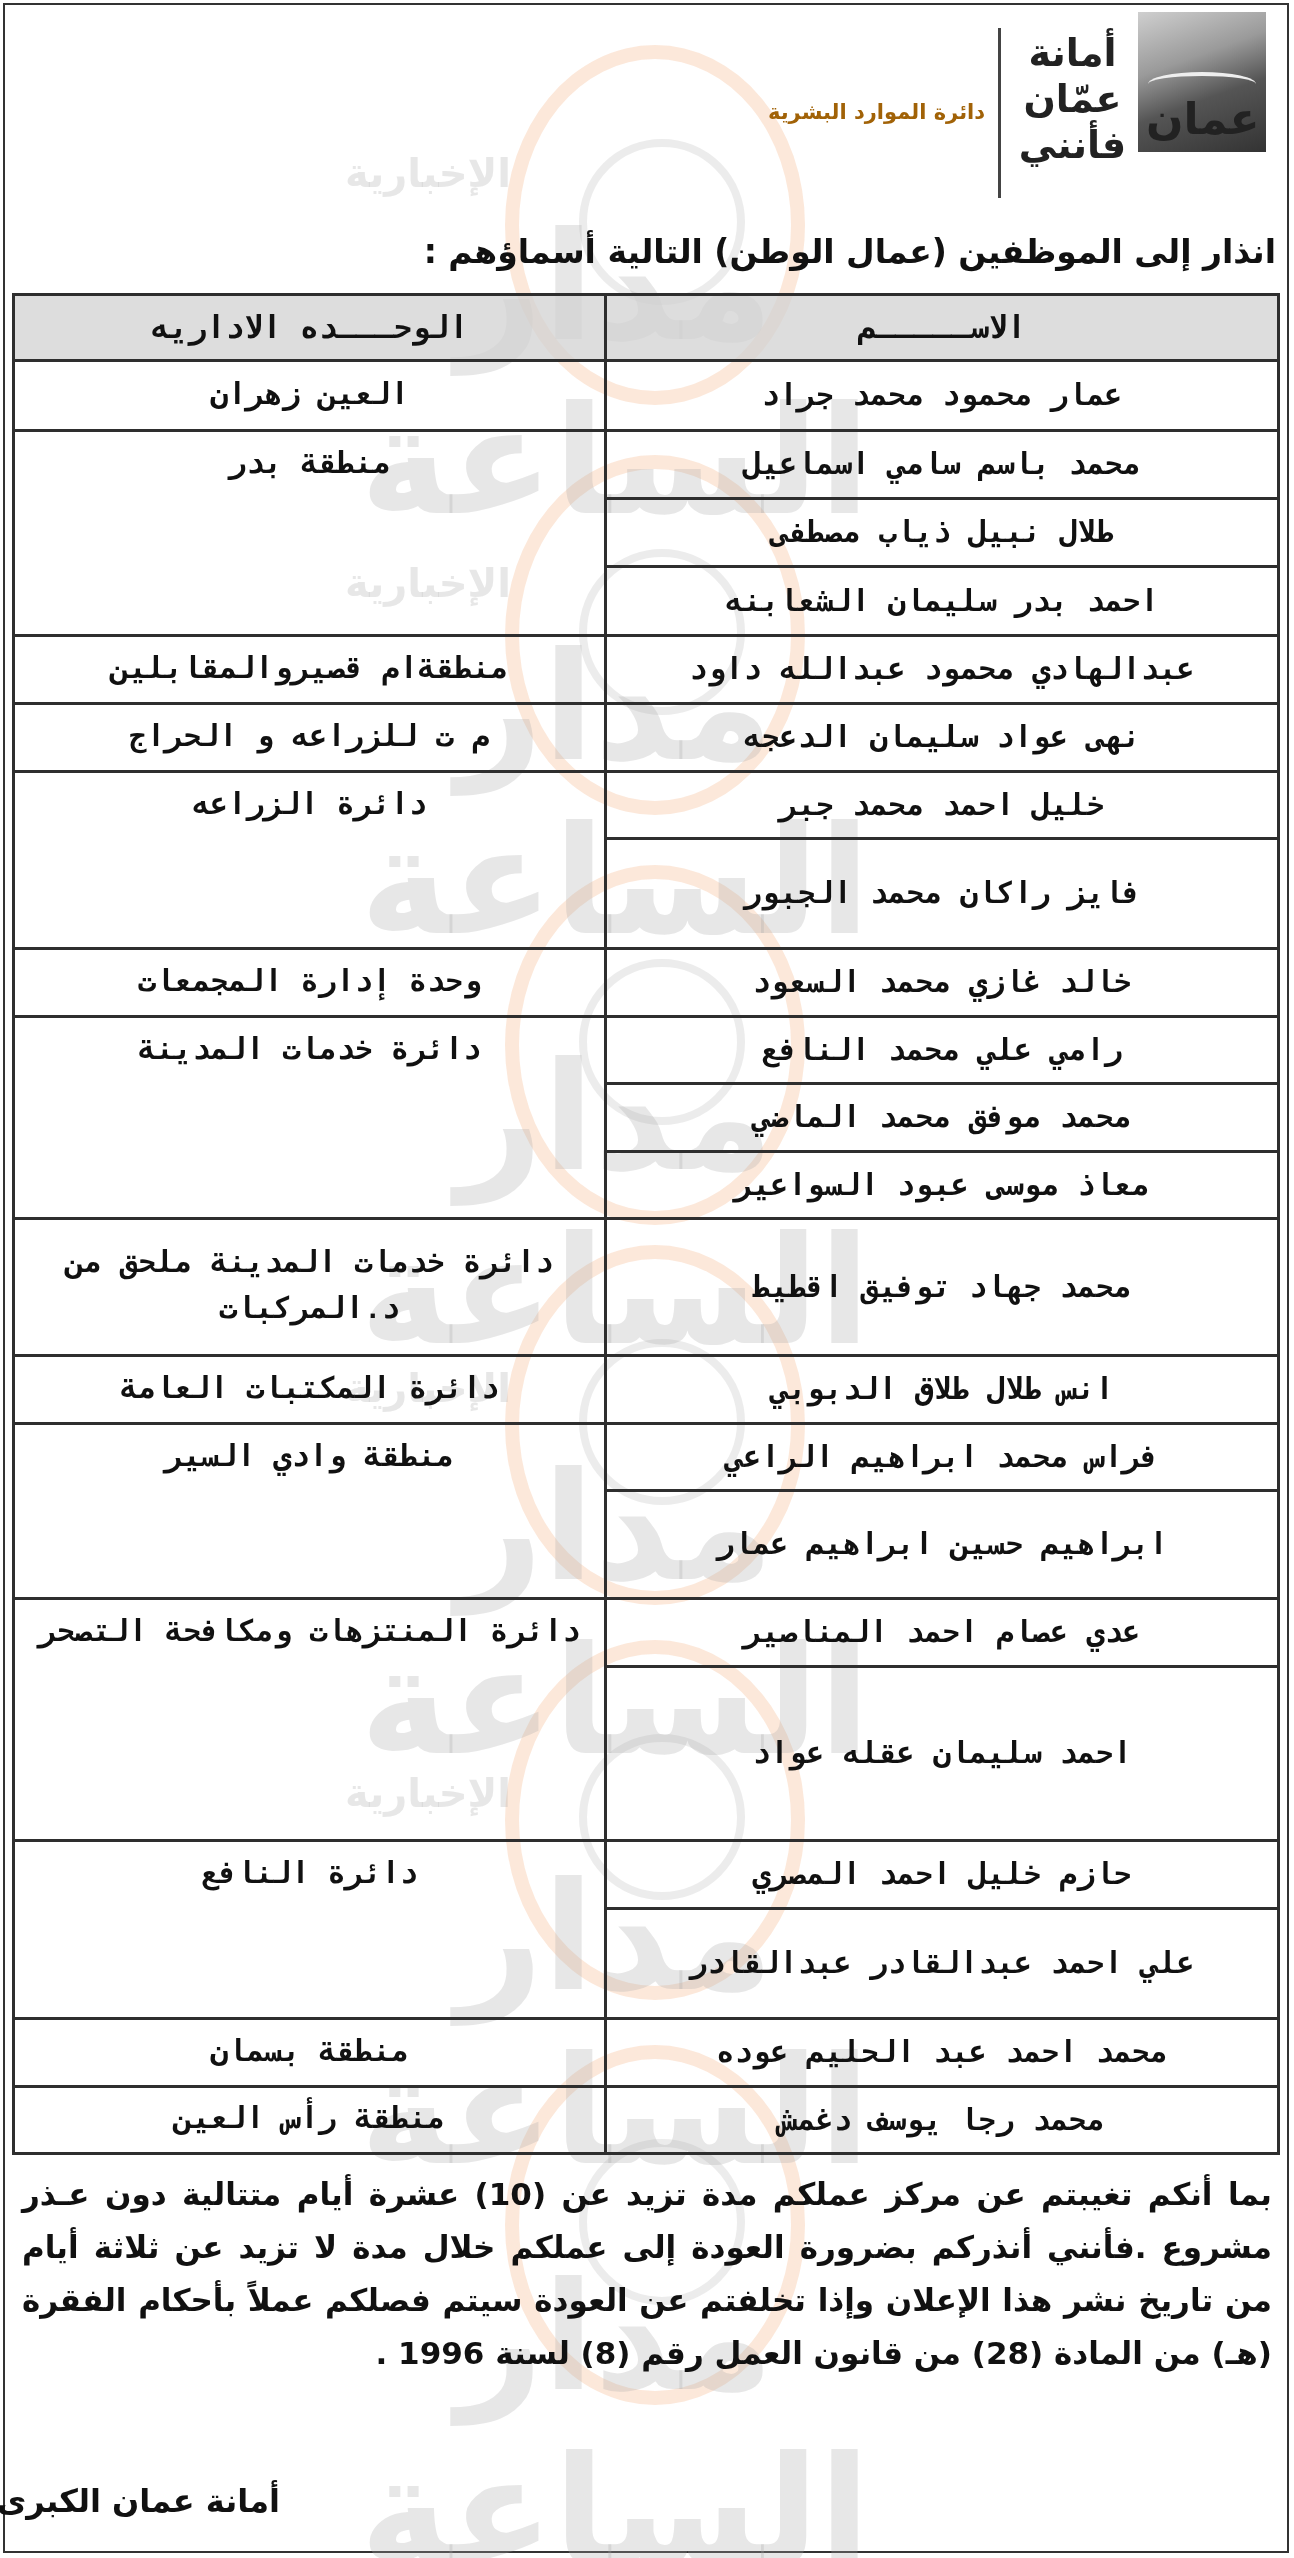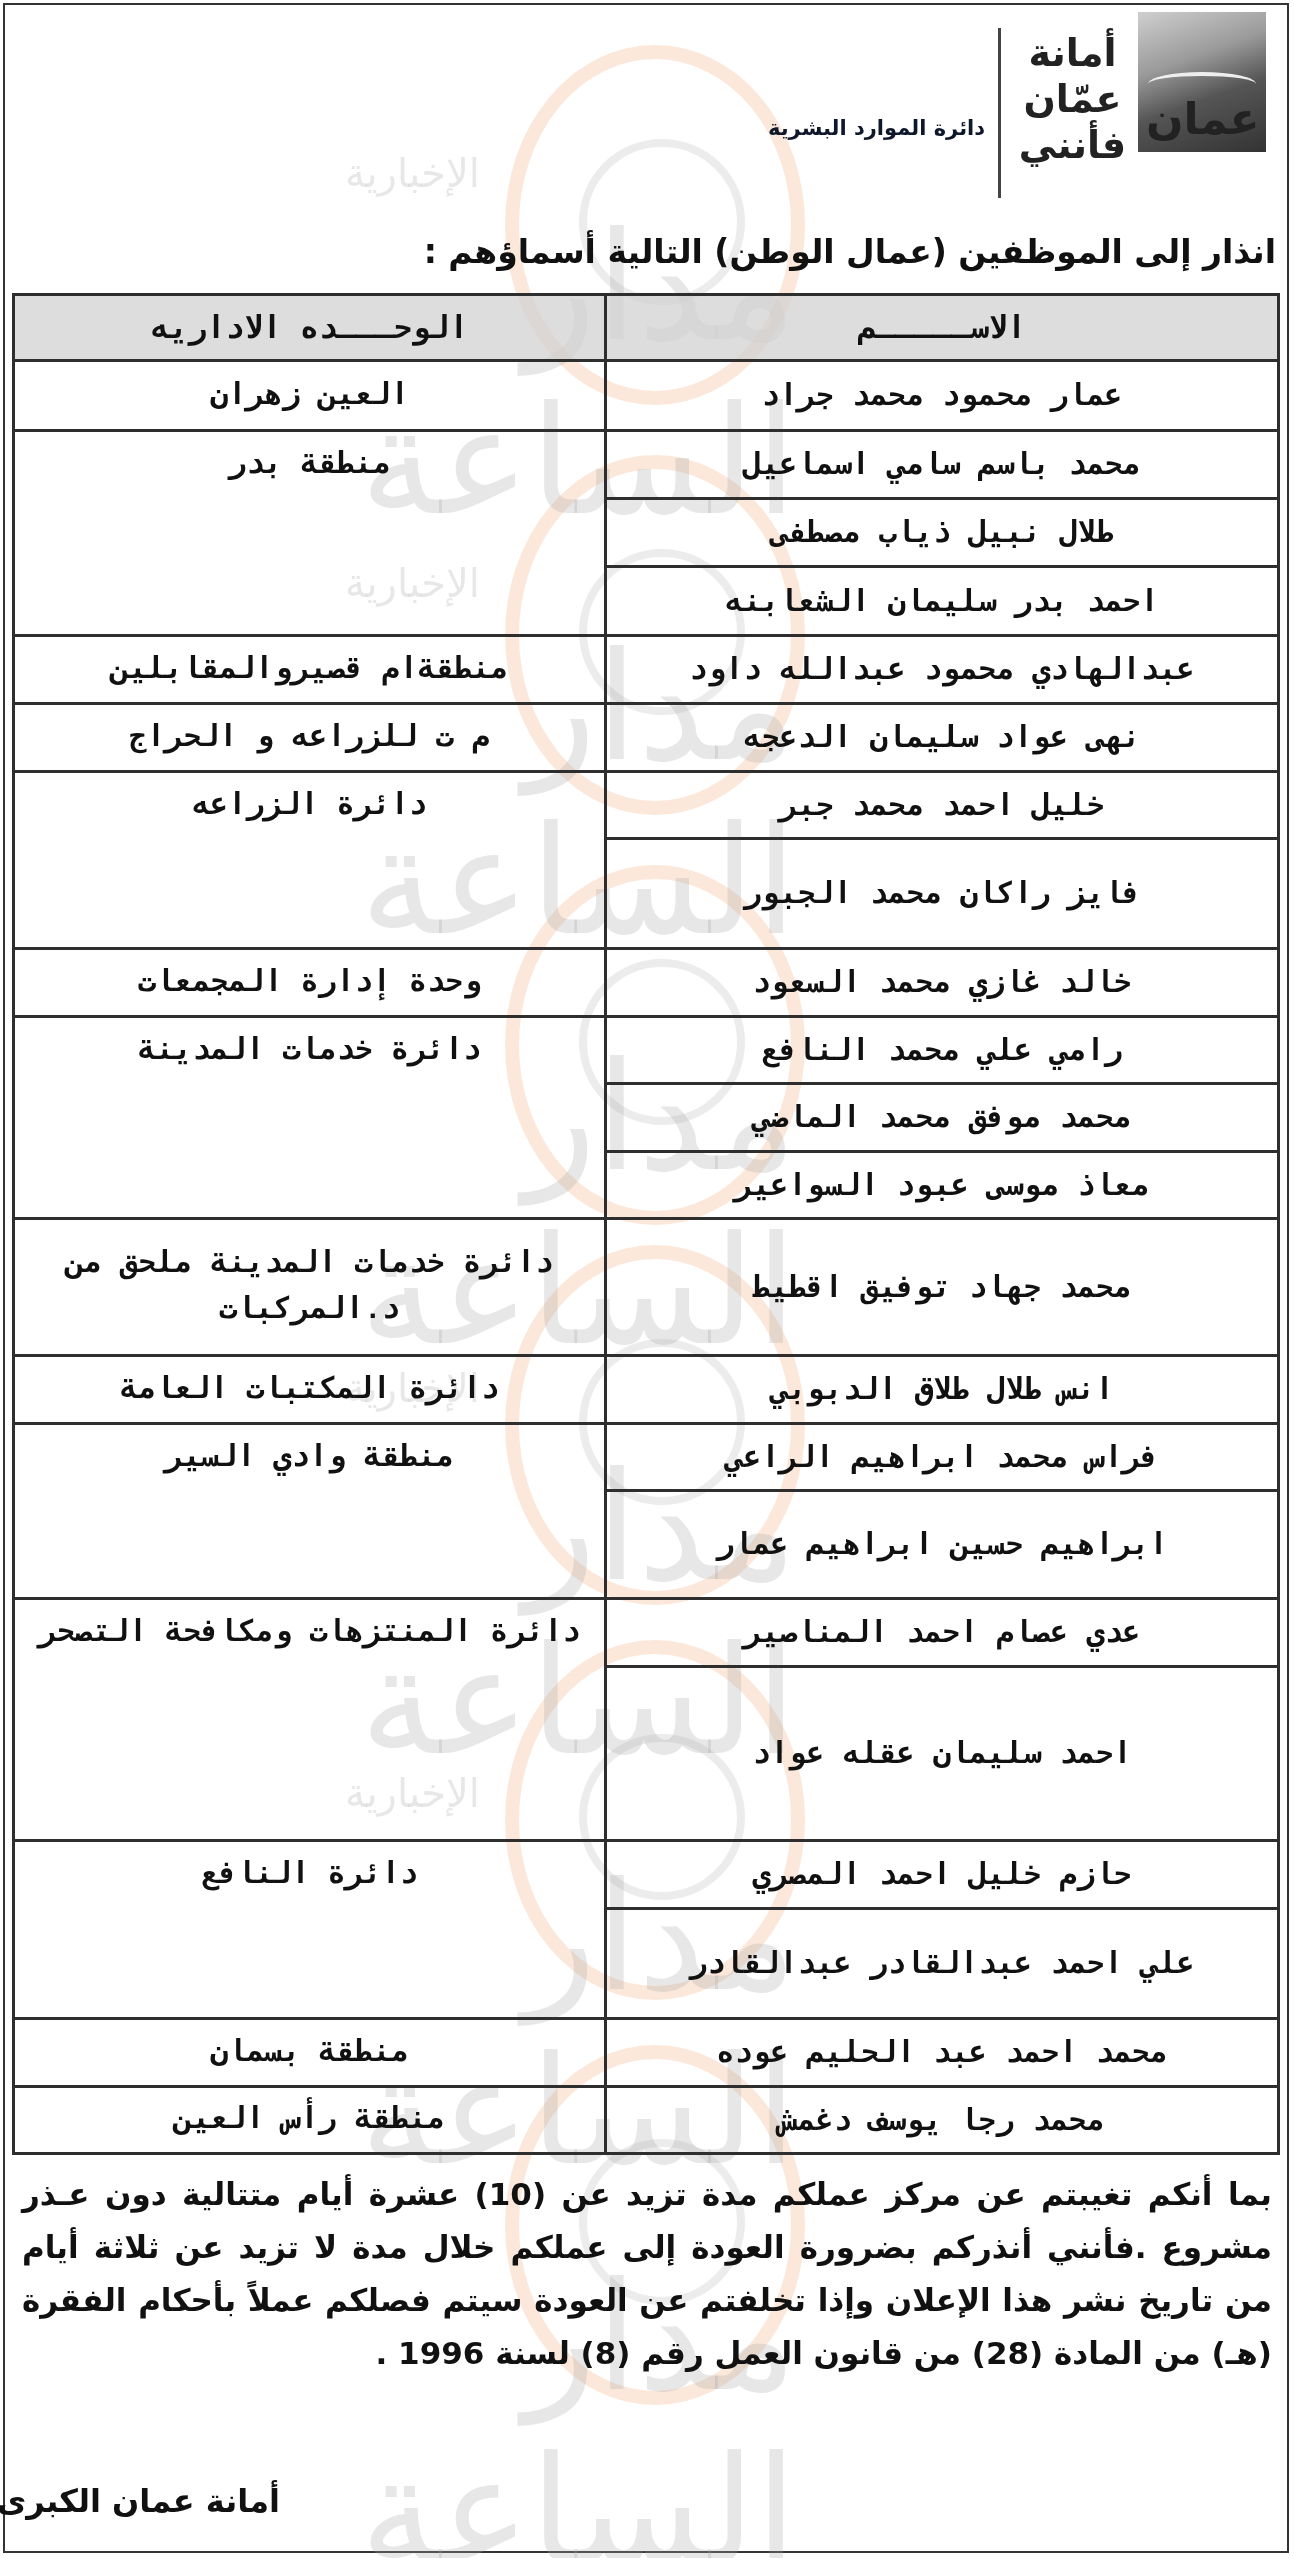--- a/index.html
+++ b/index.html
@@ -5,32 +5,32 @@
   html, body { margin:0; padding:0; background:#ffffff; }
   body { width:1294px; height:2558px; position:relative; overflow:hidden;
          font-family:"DejaVu Sans", sans-serif; color:#111; }
   .frame { position:absolute; left:3px; top:3px; width:1286px; height:2550px;
            border:2px solid #333; box-sizing:border-box; }
   .watermark { position:absolute; pointer-events:none; z-index:0; }
   .wm-clock { position:absolute; width:300px; height:360px; border-radius:50%;
               border:14px solid rgba(245,190,150,0.35); box-sizing:border-box; }
   .wm-clock::after { content:""; position:absolute; left:60px; top:80px; width:150px; height:150px;
                      border-radius:50%; border:8px solid rgba(180,180,180,0.25); }
-  .wm-text { position:absolute; color:rgba(170,170,170,0.28); font-weight:normal; direction:rtl; }
+  .wm-text { position:absolute; color:rgba(170,170,170,0.28); font-weight:bold; direction:rtl;text-align:center; }
   .header { position:absolute; left:0; top:0; width:1294px; height:230px; z-index:1; }
   .logo-box { position:absolute; left:1138px; top:12px; width:128px; height:140px;
               background:linear-gradient(160deg,#cfcfcf 0%,#9a9a9a 35%,#555 60%,#333 100%); }
   .logo-skyline { position:absolute; left:10px; top:60px; width:108px; height:20px;
                   border-top:4px solid #eee; border-radius:50% 50% 0 0; }
   .logo-mark { position:absolute; left:8px; bottom:8px; color:#222; font-size:44px; font-weight:bold; }
   .logo-title { position:absolute; left:1010px; top:30px; width:125px; text-align:center;
                 font-size:38px; line-height:46px; font-weight:bold; color:#222; direction:rtl; }
   .header-divider { position:absolute; left:998px; top:28px; width:3px; height:170px; background:#444; }
   .dept { position:absolute; left:700px; top:100px; width:285px; text-align:right;
-          font-size:21px; color:#0f172a; font-weight:bold; direction:rtl;margin-top:16px; }
+          font-size:21px; color:#a16207; font-weight:bold; direction:rtl; }
   .notice-title { position:absolute; right:18px; top:232px; font-size:33px; font-weight:bold;
                   direction:rtl; color:#111; z-index:1; white-space:nowrap; }
   table.grid { position:absolute; left:12px; top:293px; width:1268px; border-collapse:collapse;
                direction:rtl; z-index:1; table-layout:fixed; }
   table.grid th, table.grid td { border:3px solid #2e2e2e; font-weight:bold; text-align:center;
                font-size:30px; padding:0 10px;font-family:Liberation Mono, monospace; }
   table.grid th { background:rgba(210,210,210,0.75); height:63px; font-size:31px; }
   table.grid td.name { width:650px; }
   table.grid td.unit { vertical-align:top; padding-top:10px; line-height:46px; }
   table.grid td.unit.mid { vertical-align:middle; padding-top:0; }

